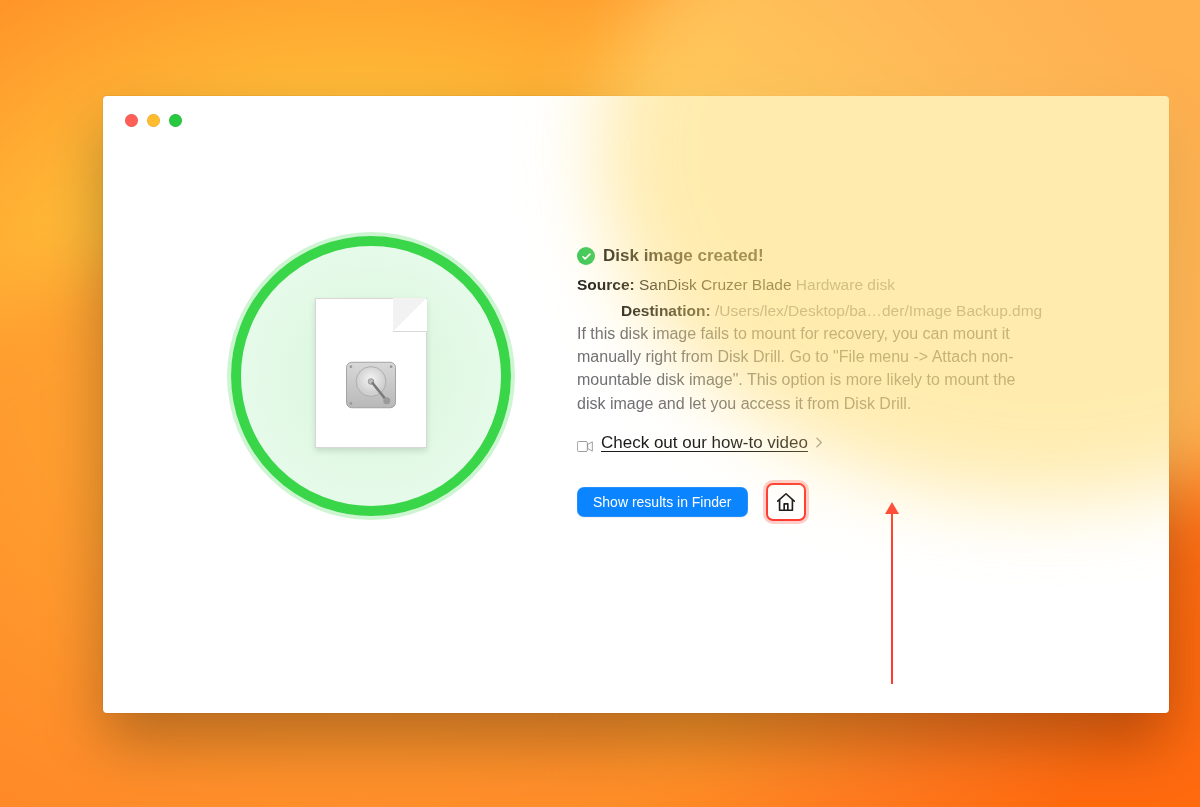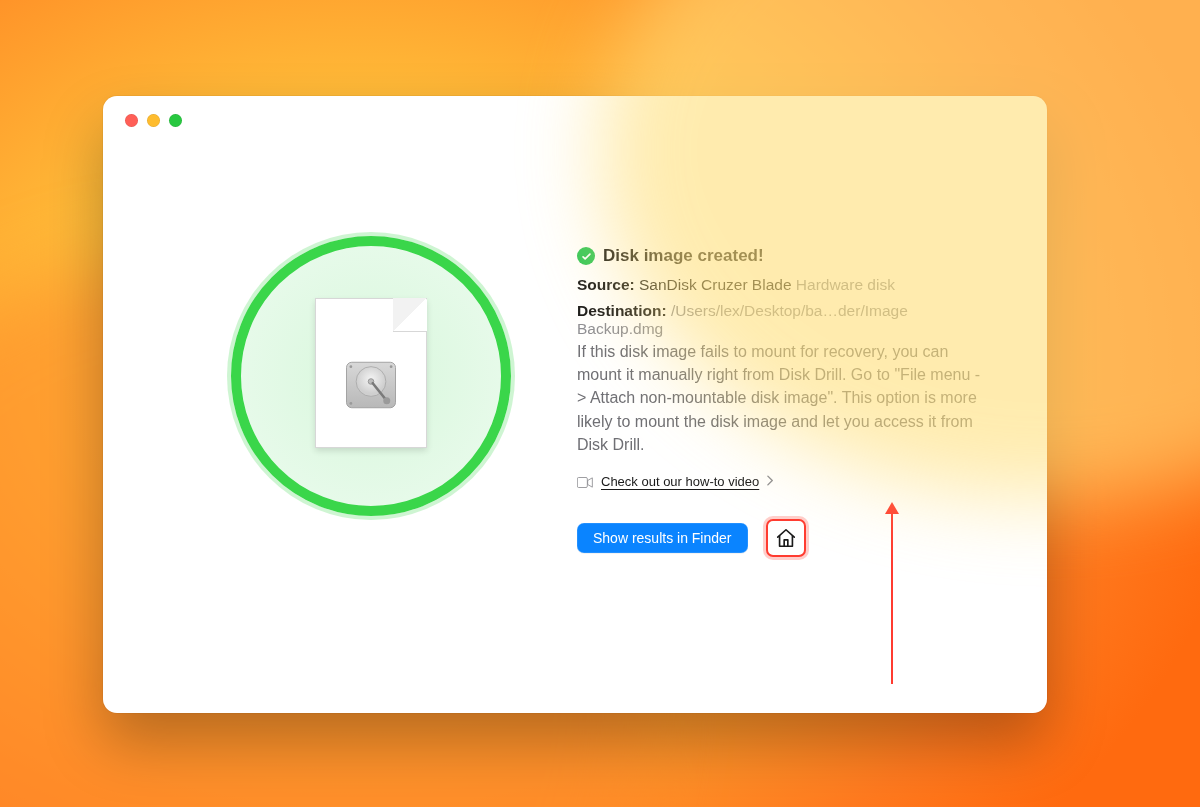--- a/index.html
+++ b/index.html
@@ -12,22 +12,22 @@
     position: relative;
   }
   
   body::before, body::after {
     content:""; position:absolute; border-radius:50%; filter: blur(40px); opacity:.6;
   }
   body::before { width:900px; height:900px; left:-250px; top:250px; background:#ff8a2a; }
   body::after  { width:900px; height:700px; right:-300px; top:-200px; background:#ffdf7a; }
 
   .window {
-    position:absolute; left:103px; top:96px; width:944px; height:617px;
-    background:#fff; border-radius:14px;
+    position:absolute; left:103px; top:96px; width:1066px; height:617px;
+    background:#fff; border-radius:4px;
     box-shadow: 0 30px 60px rgba(0,0,0,.28), 0 0 0 1px rgba(0,0,0,.04);
     overflow:hidden;
   }
 
   .titlebar { position:absolute; top:18px; left:22px; display:flex; gap:9px; }
   .traffic { width:13px; height:13px; border-radius:50%; }
   .traffic.red    { background:#ff5f57; box-shadow: inset 0 0 0 .5px rgba(0,0,0,.12); }
   .traffic.yellow { background:#febc2e; box-shadow: inset 0 0 0 .5px rgba(0,0,0,.12); }
   .traffic.green  { background:#28c840; box-shadow: inset 0 0 0 .5px rgba(0,0,0,.12); }
 
@@ -66,25 +66,25 @@
   }
 
   
   .headline { display:flex; align-items:center; gap:8px; font-size:17px; font-weight:700; color:#1a1a1a; }
   .check-badge {
     width:18px; height:18px; border-radius:50%; background:#34c759;
     display:inline-flex; align-items:center; justify-content:center;
     color:#fff; font-size:12px; font-weight:700;
   }
   .kv { margin-top:10px; font-size:15.5px; color:#1a1a1a; }
-  .kv + .kv { margin-top:8px; }
+  .kv + .kv { margin-top:8px;margin-left:44px; }
   .kv .label { font-weight:700; }
   .kv .muted { color:#8e8e93; }
   .help { margin-top:2px; font-size:16px; line-height:1.45; color:#6f6f74; max-width:440px; }
-  .link-row { margin-top:18px; display:flex; align-items:center; gap:8px; font-size:13px; color:#1a1a1a; }
+  .link-row { margin-top:18px; display:flex; align-items:center; gap:8px; font-size:17px; color:#1a1a1a; }
   .video-icon { width:16px; height:11px; display:inline-block; }
   .video-link { text-decoration:underline; text-underline-offset:3px; cursor:pointer; }
   .chev { color:#8e8e93; }
 
   .actions { margin-top:30px; display:flex; align-items:center; gap:18px; }
   .btn-primary {
     background:#0a84ff; color:#fff; border:0; border-radius:7px;
     padding:7px 16px; font-size:14px; font-weight:500; cursor:pointer;
     box-shadow: 0 1px 0 rgba(0,0,0,.05), inset 0 0 0 .5px rgba(255,255,255,.2);
   }

